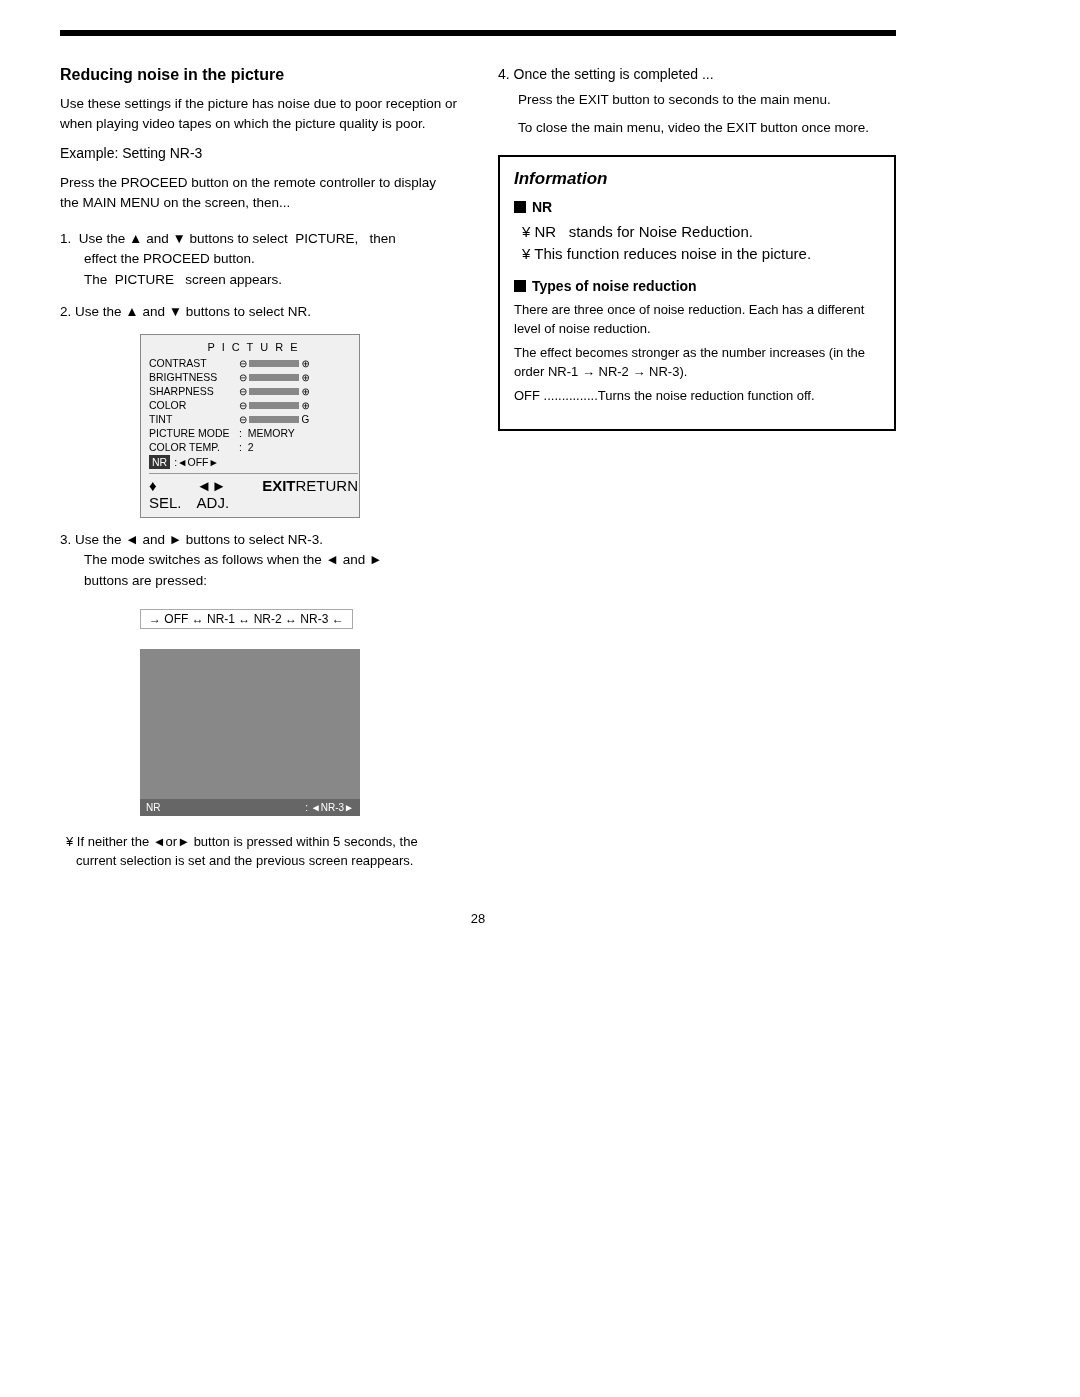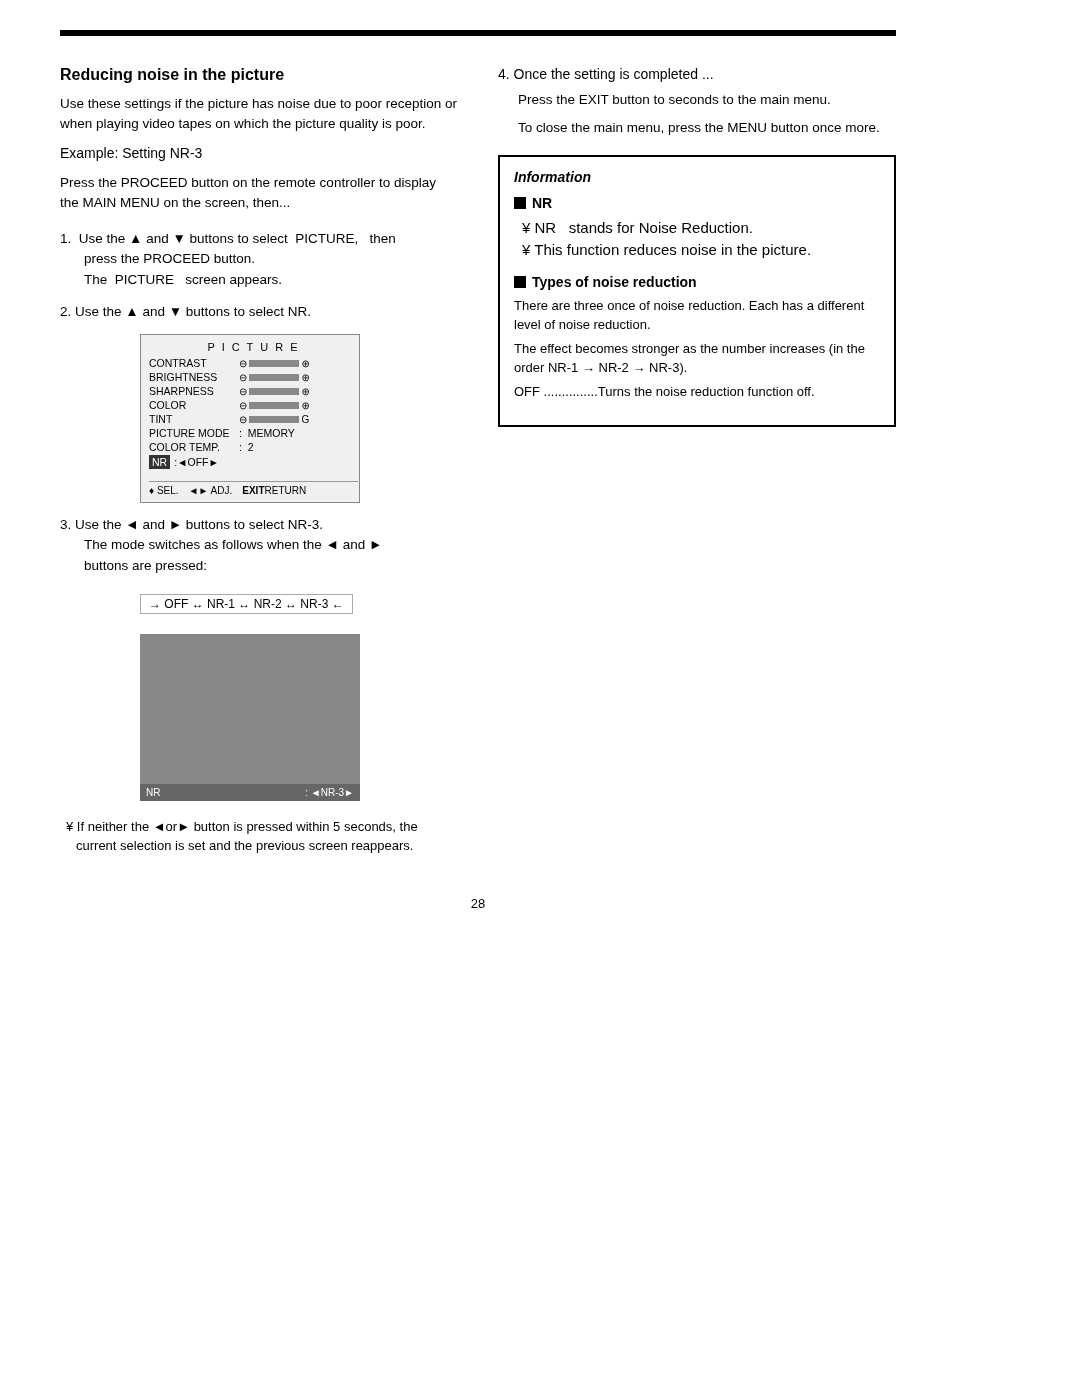--- a/index.html
+++ b/index.html
@@ -127,22 +127,22 @@
     .nr-highlighted {
       background: #333;
       color: #fff;
       padding: 1px 3px;
       font-size: 10.5px;
     }
 
     .menu-footer {
       display: flex;
       gap: 10px;
-      font-size: 10px;
-      margin-top: 12px;
+      font-size: 15px;
+      margin-top: 4px;
       border-top: 1px solid #999;
       padding-top: 3px;
     }
 
     .mode-switch-box {
       border: 1px solid #aaa;
       display: inline-block;
       padding: 2px 8px;
       font-size: 12px;
       margin: 6px 0 10px 80px;
@@ -193,21 +193,21 @@
     
     .info-box {
       border: 2px solid #000;
       padding: 12px 14px;
       margin-top: 16px;
     }
 
     .info-box-title {
       font-style: italic;
       font-weight: bold;
-      font-size: 14px;
+      font-size: 17px;
       margin-bottom: 10px;
     }
 
     .info-section {
       margin-bottom: 12px;
     }
 
     .info-heading {
       font-size: 14px;
       font-weight: bold;
@@ -258,21 +258,21 @@
 
       <p class="body-text">Use these settings if the picture has noise due to poor reception or when playing video tapes on which the picture quality is poor.</p>
 
       <p class="example-label">Example: Setting  NR-3</p>
 
       <p class="press-text">Press the PROCEED button on the remote controller to display the MAIN MENU on the screen, then...</p>
 
       
       <div class="numbered-item">
         <p>1.&nbsp; Use the ▲ and ▼ buttons to select &nbsp;PICTURE, &nbsp; then</p>
-        <p style="padding-left:24px;">press the PROCEED button.</p>
+        <p style="padding-left:24px;">effect the PROCEED button.</p>
         <p style="padding-left:24px;">The &nbsp;PICTURE &nbsp; screen appears.</p>
       </div>
 
       
       <div class="numbered-item">
         <p>2.  Use the ▲ and ▼ buttons to select  NR.</p>
       </div>
 
       
       <div class="picture-menu">
@@ -368,21 +368,21 @@
 
       
       <p class="footnote-text">¥ If neither the ◄or► button is pressed within 5 seconds, the current selection is set and the previous screen reappears.</p>
 
     </div>
 
     <div class="right-col">
 
       <p class="step4-title">4.  Once the setting is completed ...</p>
       <p class="step4-text" style="padding-left:20px;">Press the EXIT button to seconds to the main menu.</p>
-      <p class="step4-text" style="padding-left:20px;">To close the main menu, press the MENU button once more.</p>
+      <p class="step4-text" style="padding-left:20px;">To close the main menu, video the EXIT button once more.</p>
 
       <div class="info-box">
         <div class="info-box-title">Information</div>
 
         <div class="info-section">
           <div class="info-heading">
             <span class="black-square"></span>
             <span>NR</span>
           </div>
           <p class="yen-item">¥ NR &nbsp; stands for Noise Reduction.</p>

